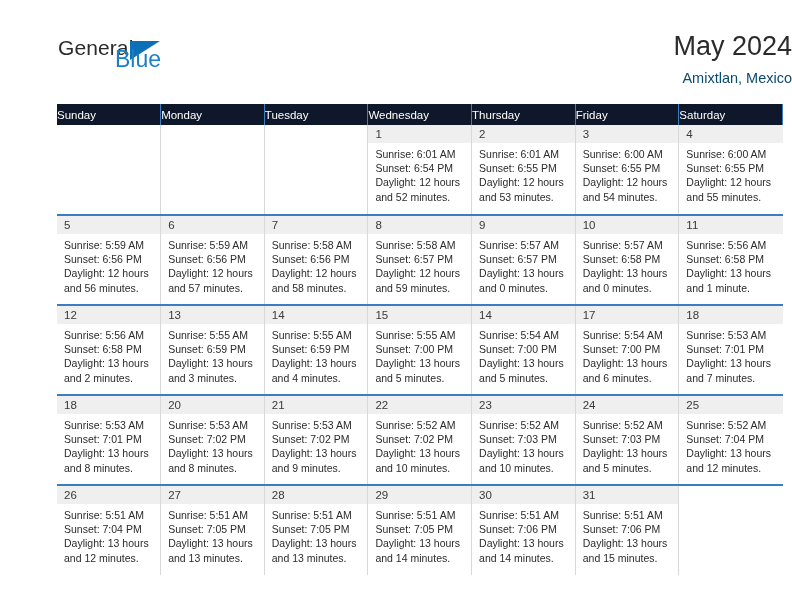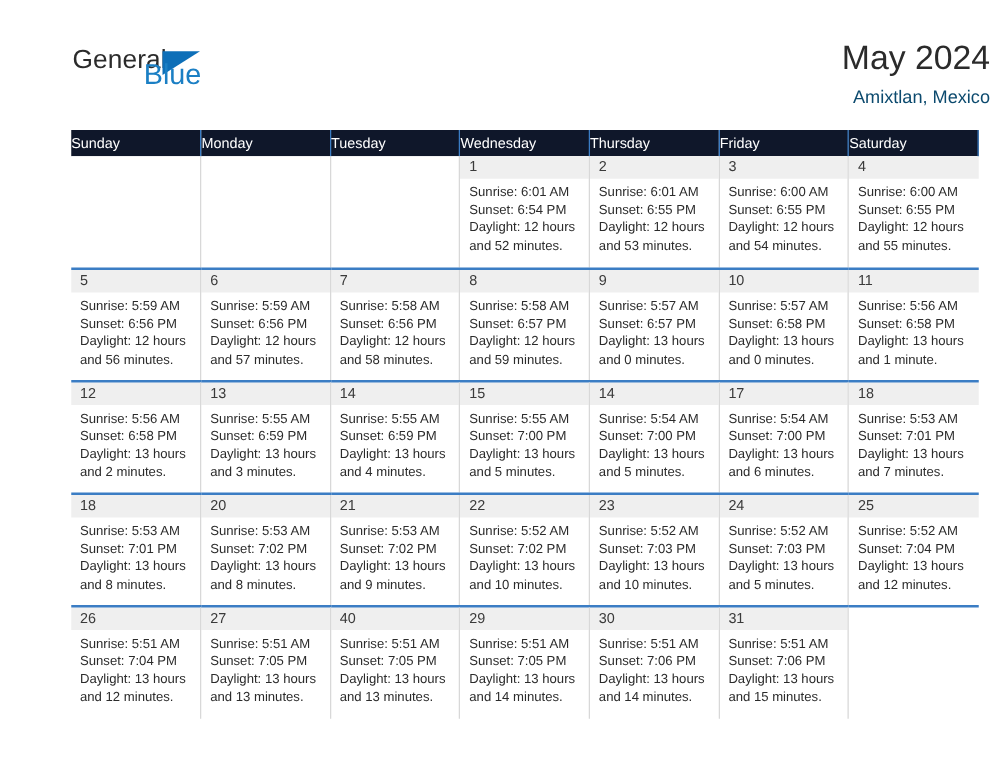--- a/index.html
+++ b/index.html
@@ -416,21 +416,21 @@
           </td>
           <td class="daycell">
             <span class="daynum">27</span>
             <div class="info">
               <div>Sunrise: 5:51 AM</div>
               <div>Sunset: 7:05 PM</div>
               <div class="daylight">Daylight: 13 hours and 13 minutes.</div>
             </div>
           </td>
           <td class="daycell">
-            <span class="daynum">40</span>
+            <span class="daynum">28</span>
             <div class="info">
               <div>Sunrise: 5:51 AM</div>
               <div>Sunset: 7:05 PM</div>
               <div class="daylight">Daylight: 13 hours and 13 minutes.</div>
             </div>
           </td>
           <td class="daycell">
             <span class="daynum">29</span>
             <div class="info">
               <div>Sunrise: 5:51 AM</div>

